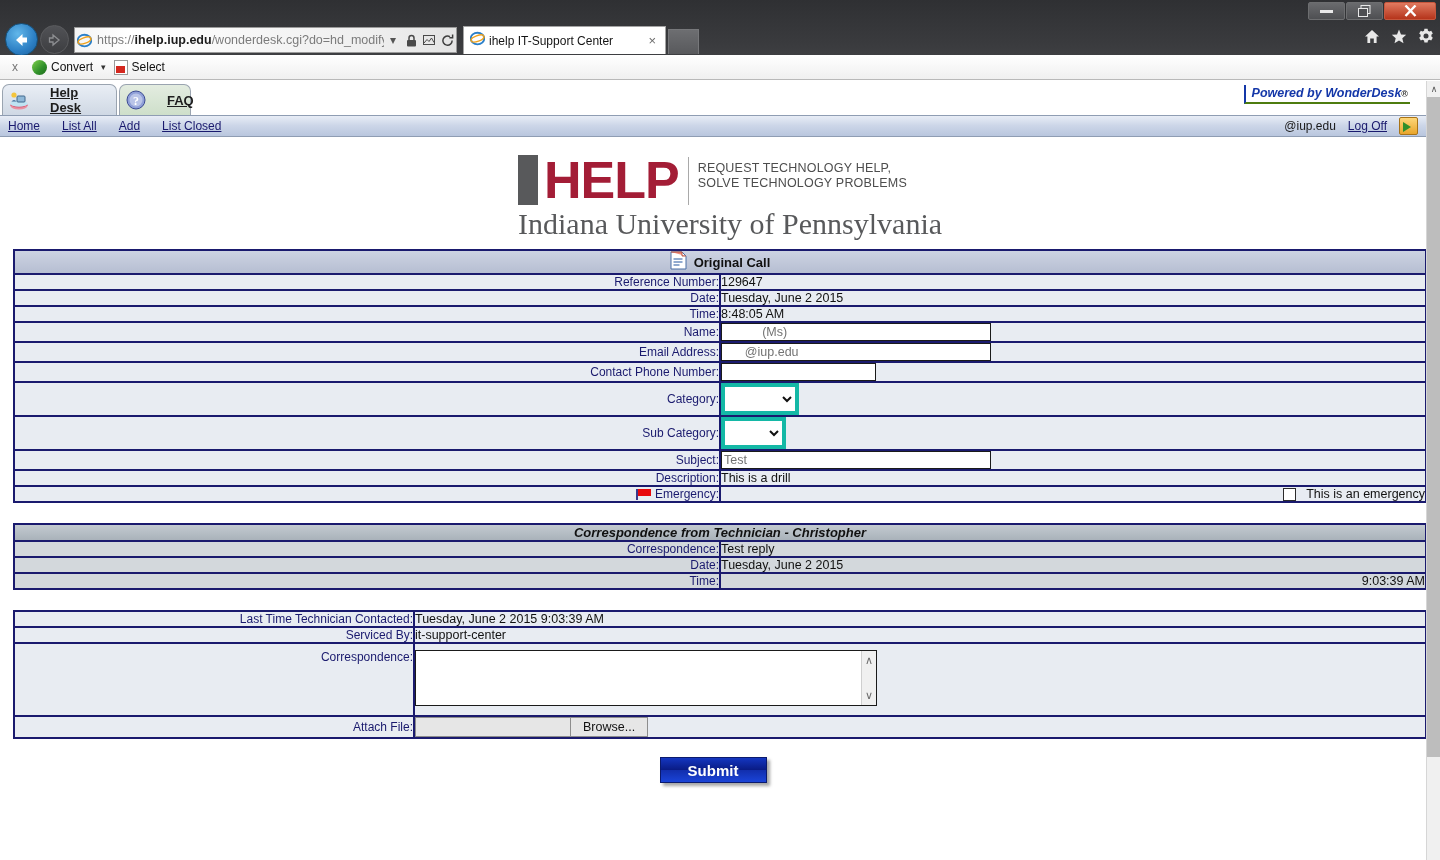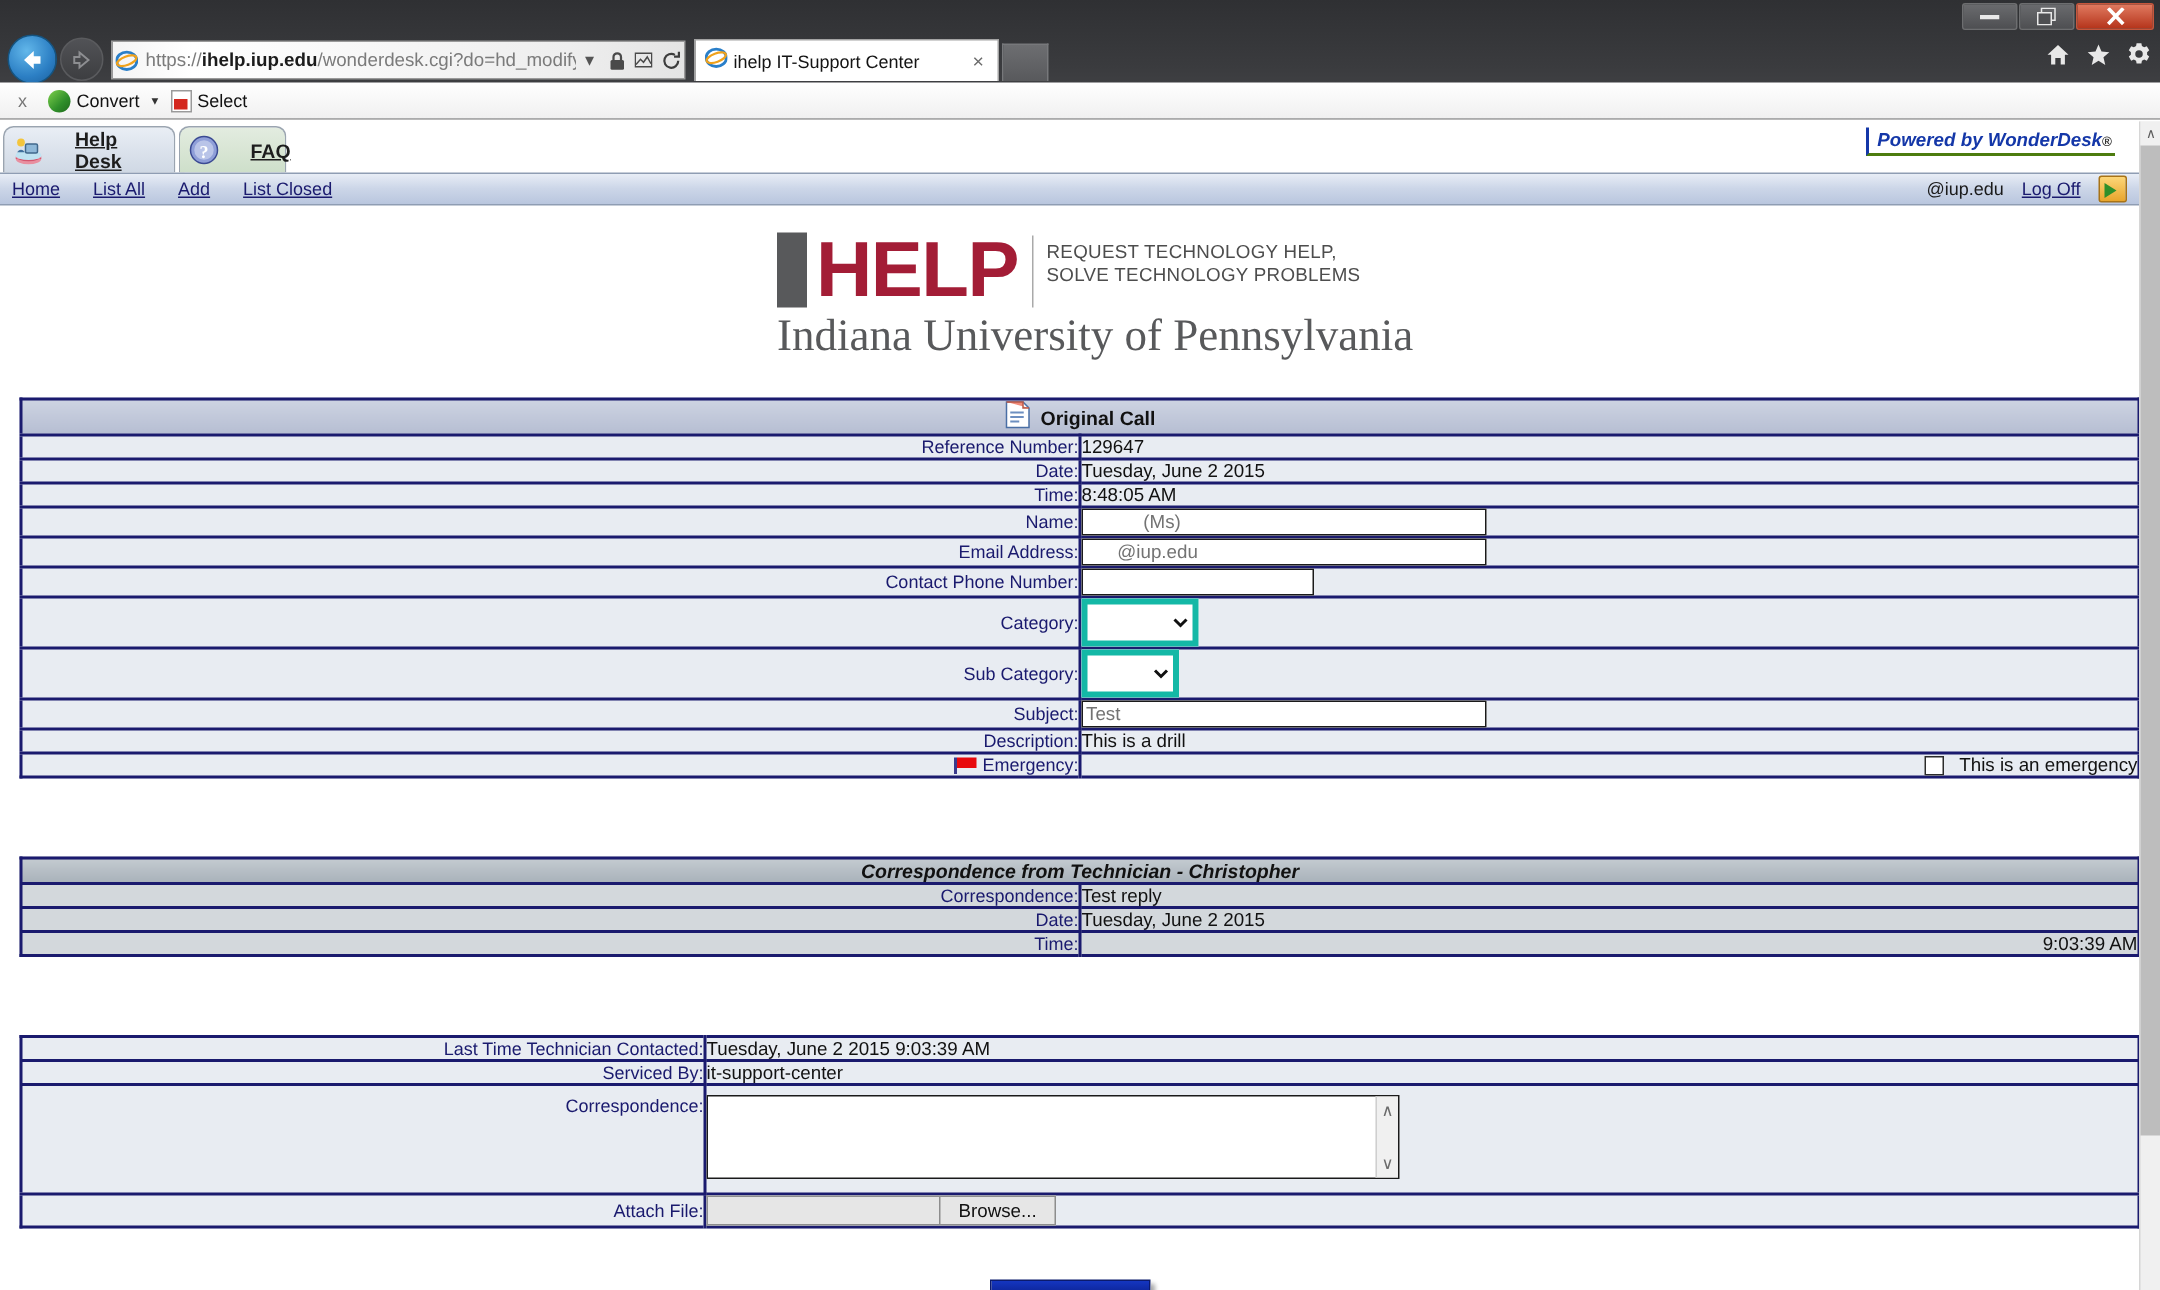--- a/index.html
+++ b/index.html
@@ -206,30 +206,30 @@
     padding-top: 6px; letter-spacing: .2px;
   }
   #logo-univ {
     font-family: "Liberation Serif", serif;
     font-size: 30px; color: #58595b; line-height: 34px; margin-top: 2px;
     white-space: nowrap;
   }
 
   
   .ftable {
-    width: 1414px; margin: 16px auto;
+    width: 1414px; margin: 0 auto;
     border-collapse: collapse;
     border: 2px solid #1a1a6e;
     table-layout: fixed;
     background: #e8ecf2;
   }
   .ftable td { border-bottom: 2px solid #1a1a6e; padding: 0; }
   .ftable tr:last-child td { border-bottom: none; text-align: right; }
   .lbl {
-    width: 456px;
+    width: 400px;
     text-align: right; vertical-align: middle;
     font-size: 12px; color: #1a1a6e;
     padding: 3px 4px 3px 0;
     background: #e8ecf2;
     border-right: 2px solid #1a1a6e;
   }
   .val {
     font-size: 12.5px; color: #111;
     padding: 3px 0 3px 4px;
     background: #e8ecf2;

